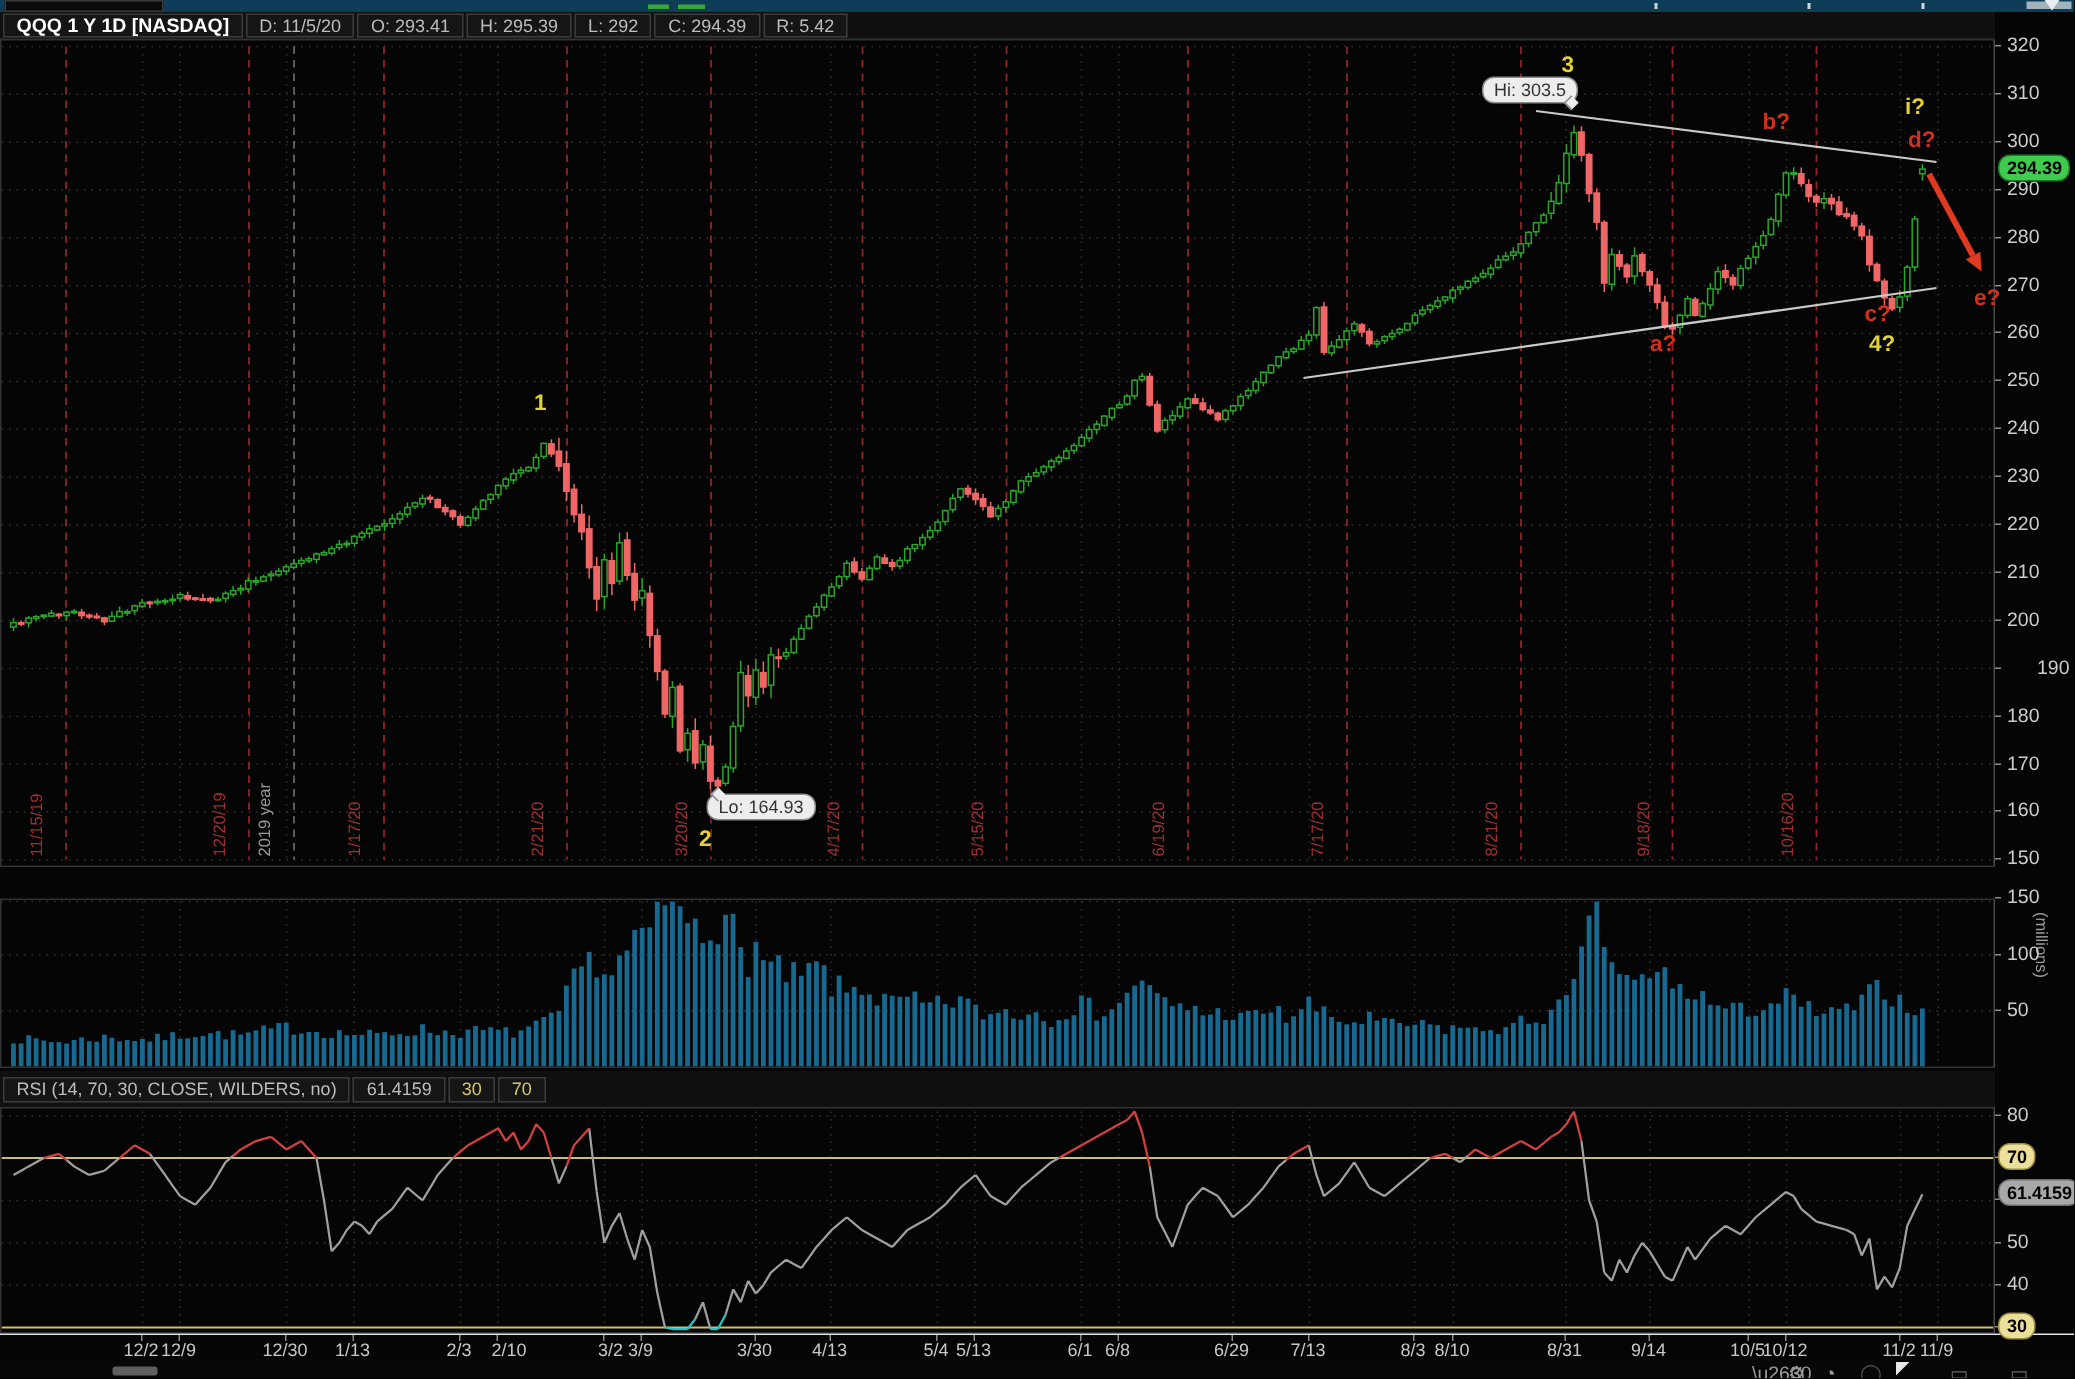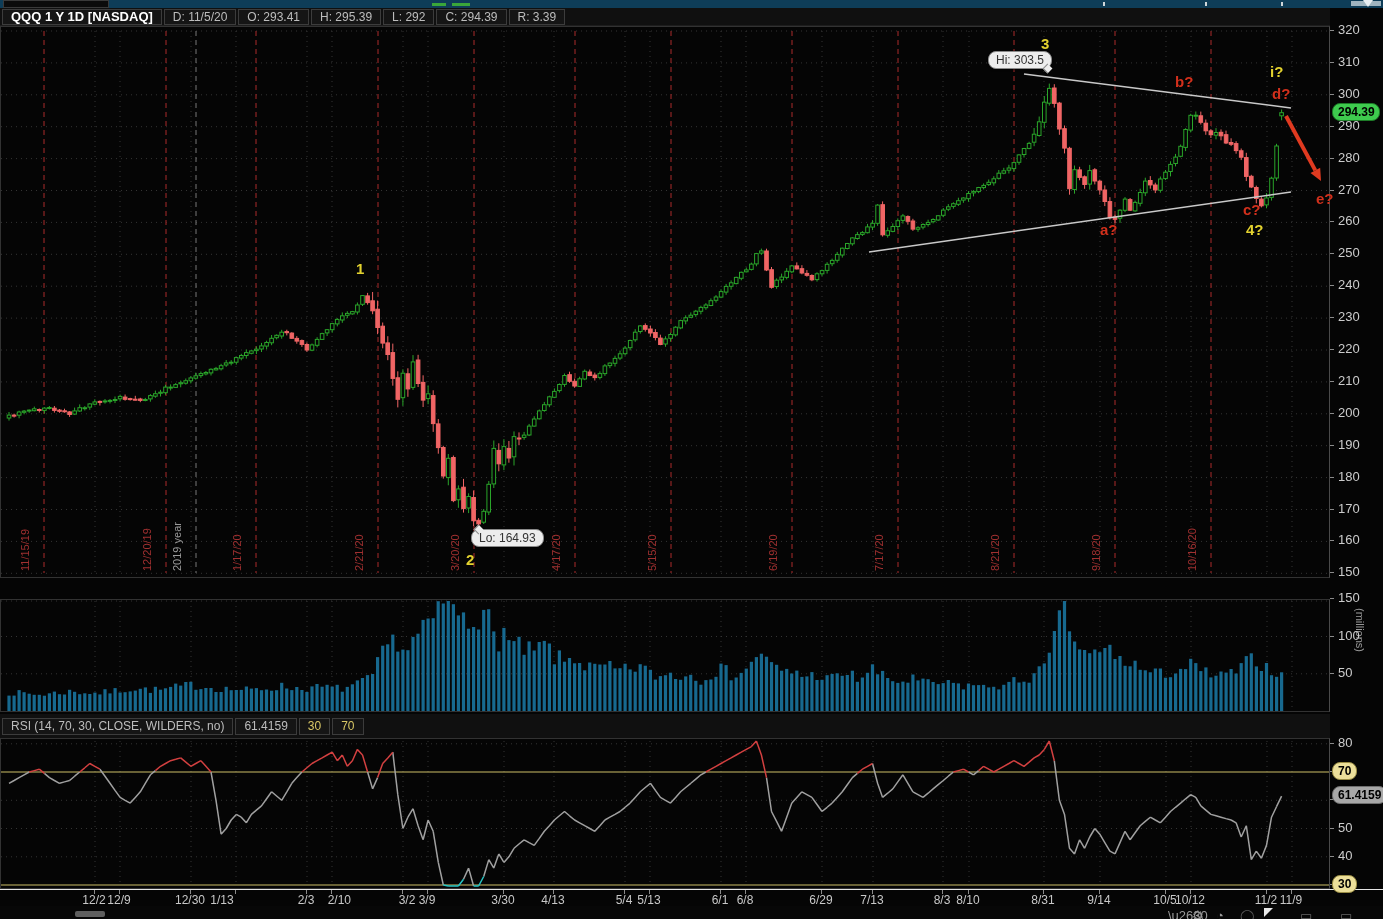--- a/index.html
+++ b/index.html
@@ -83,21 +83,21 @@
   </div>
 
   <div class="chart-header">
     <div class="hcell title">QQQ 1 Y 1D [NASDAQ]</div>
     <div id="ohlc-cells" style="display:flex;">
         <div class="hcell">D: 11/5/20</div>
         <div class="hcell">O: 293.41</div>
         <div class="hcell">H: 295.39</div>
         <div class="hcell">L: 292</div>
         <div class="hcell">C: 294.39</div>
-        <div class="hcell">R: 3.39</div>
+        <div class="hcell">R: 5.42</div>
       </div>
   </div>
 
   <div class="axis-head-btn">
     <svg width="20" height="13" viewBox="0 0 20 13">
       <line x1="2" y1="2" x2="17" y2="2" stroke="#dddddd" stroke-width="1.4"></line>
       <path d="M2 11 C6 4 8 4 10 8 C12 12 15 5 18 4" fill="none" stroke="#dddddd" stroke-width="1.4"></path>
     </svg>
   </div>
 
@@ -1039,21 +1039,21 @@
       <div class="tick-label" style="top: 269.2px;">240</div>
       <div class="tick-dash" style="top: 309.1px;"></div>
       <div class="tick-label" style="top: 301.1px;">230</div>
       <div class="tick-dash" style="top: 341px;"></div>
       <div class="tick-label" style="top: 333px;">220</div>
       <div class="tick-dash" style="top: 372.9px;"></div>
       <div class="tick-label" style="top: 364.9px;">210</div>
       <div class="tick-dash" style="top: 404.8px;"></div>
       <div class="tick-label" style="top: 396.8px;">200</div>
       <div class="tick-dash" style="top: 436.7px;"></div>
-      <div class="tick-label" style="top: 428.7px;">190</div>
+      <div class="tick-label" style="top: 428.7px; margin-left: 20px;">190</div>
       <div class="tick-dash" style="top: 468.6px;"></div>
       <div class="tick-label" style="top: 460.6px;">180</div>
       <div class="tick-dash" style="top: 500.5px;"></div>
       <div class="tick-label" style="top: 492.5px;">170</div>
       <div class="tick-dash" style="top: 532.4px;"></div>
       <div class="tick-label" style="top: 524.4px;">160</div>
       <div class="tick-dash" style="top: 564.3px;"></div>
       <div class="tick-label" style="top: 556.3px;">150</div>
       <div class="tick-dash" style="top: 590.25px;"></div>
       <div class="tick-label" style="top: 582.25px;">150</div>
@@ -1076,21 +1076,21 @@
     </div>
 
   <div id="time-axis">
       <div class="time-tick" style="left: 94px;"></div>
       <div class="time-label" style="left: 94px;">12/2</div>
       <div class="time-tick" style="left: 119px;"></div>
       <div class="time-label" style="left: 119px;">12/9</div>
       <div class="time-tick" style="left: 190px;"></div>
       <div class="time-label" style="left: 190px;">12/30</div>
       <div class="time-tick" style="left: 235px;"></div>
-      <div class="time-label" style="left: 222px;">1/13</div>
+      <div class="time-label" style="left: 235px;">1/13</div>
       <div class="time-tick" style="left: 306px;"></div>
       <div class="time-label" style="left: 306px;">2/3</div>
       <div class="time-tick" style="left: 331px;"></div>
       <div class="time-label" style="left: 331px; text-align: right;">2/10</div>
       <div class="time-tick" style="left: 402px;"></div>
       <div class="time-label" style="left: 407px;">3/2</div>
       <div class="time-tick" style="left: 427px;"></div>
       <div class="time-label" style="left: 427px;">3/9</div>
       <div class="time-tick" style="left: 503px;"></div>
       <div class="time-label" style="left: 503px;">3/30</div>

